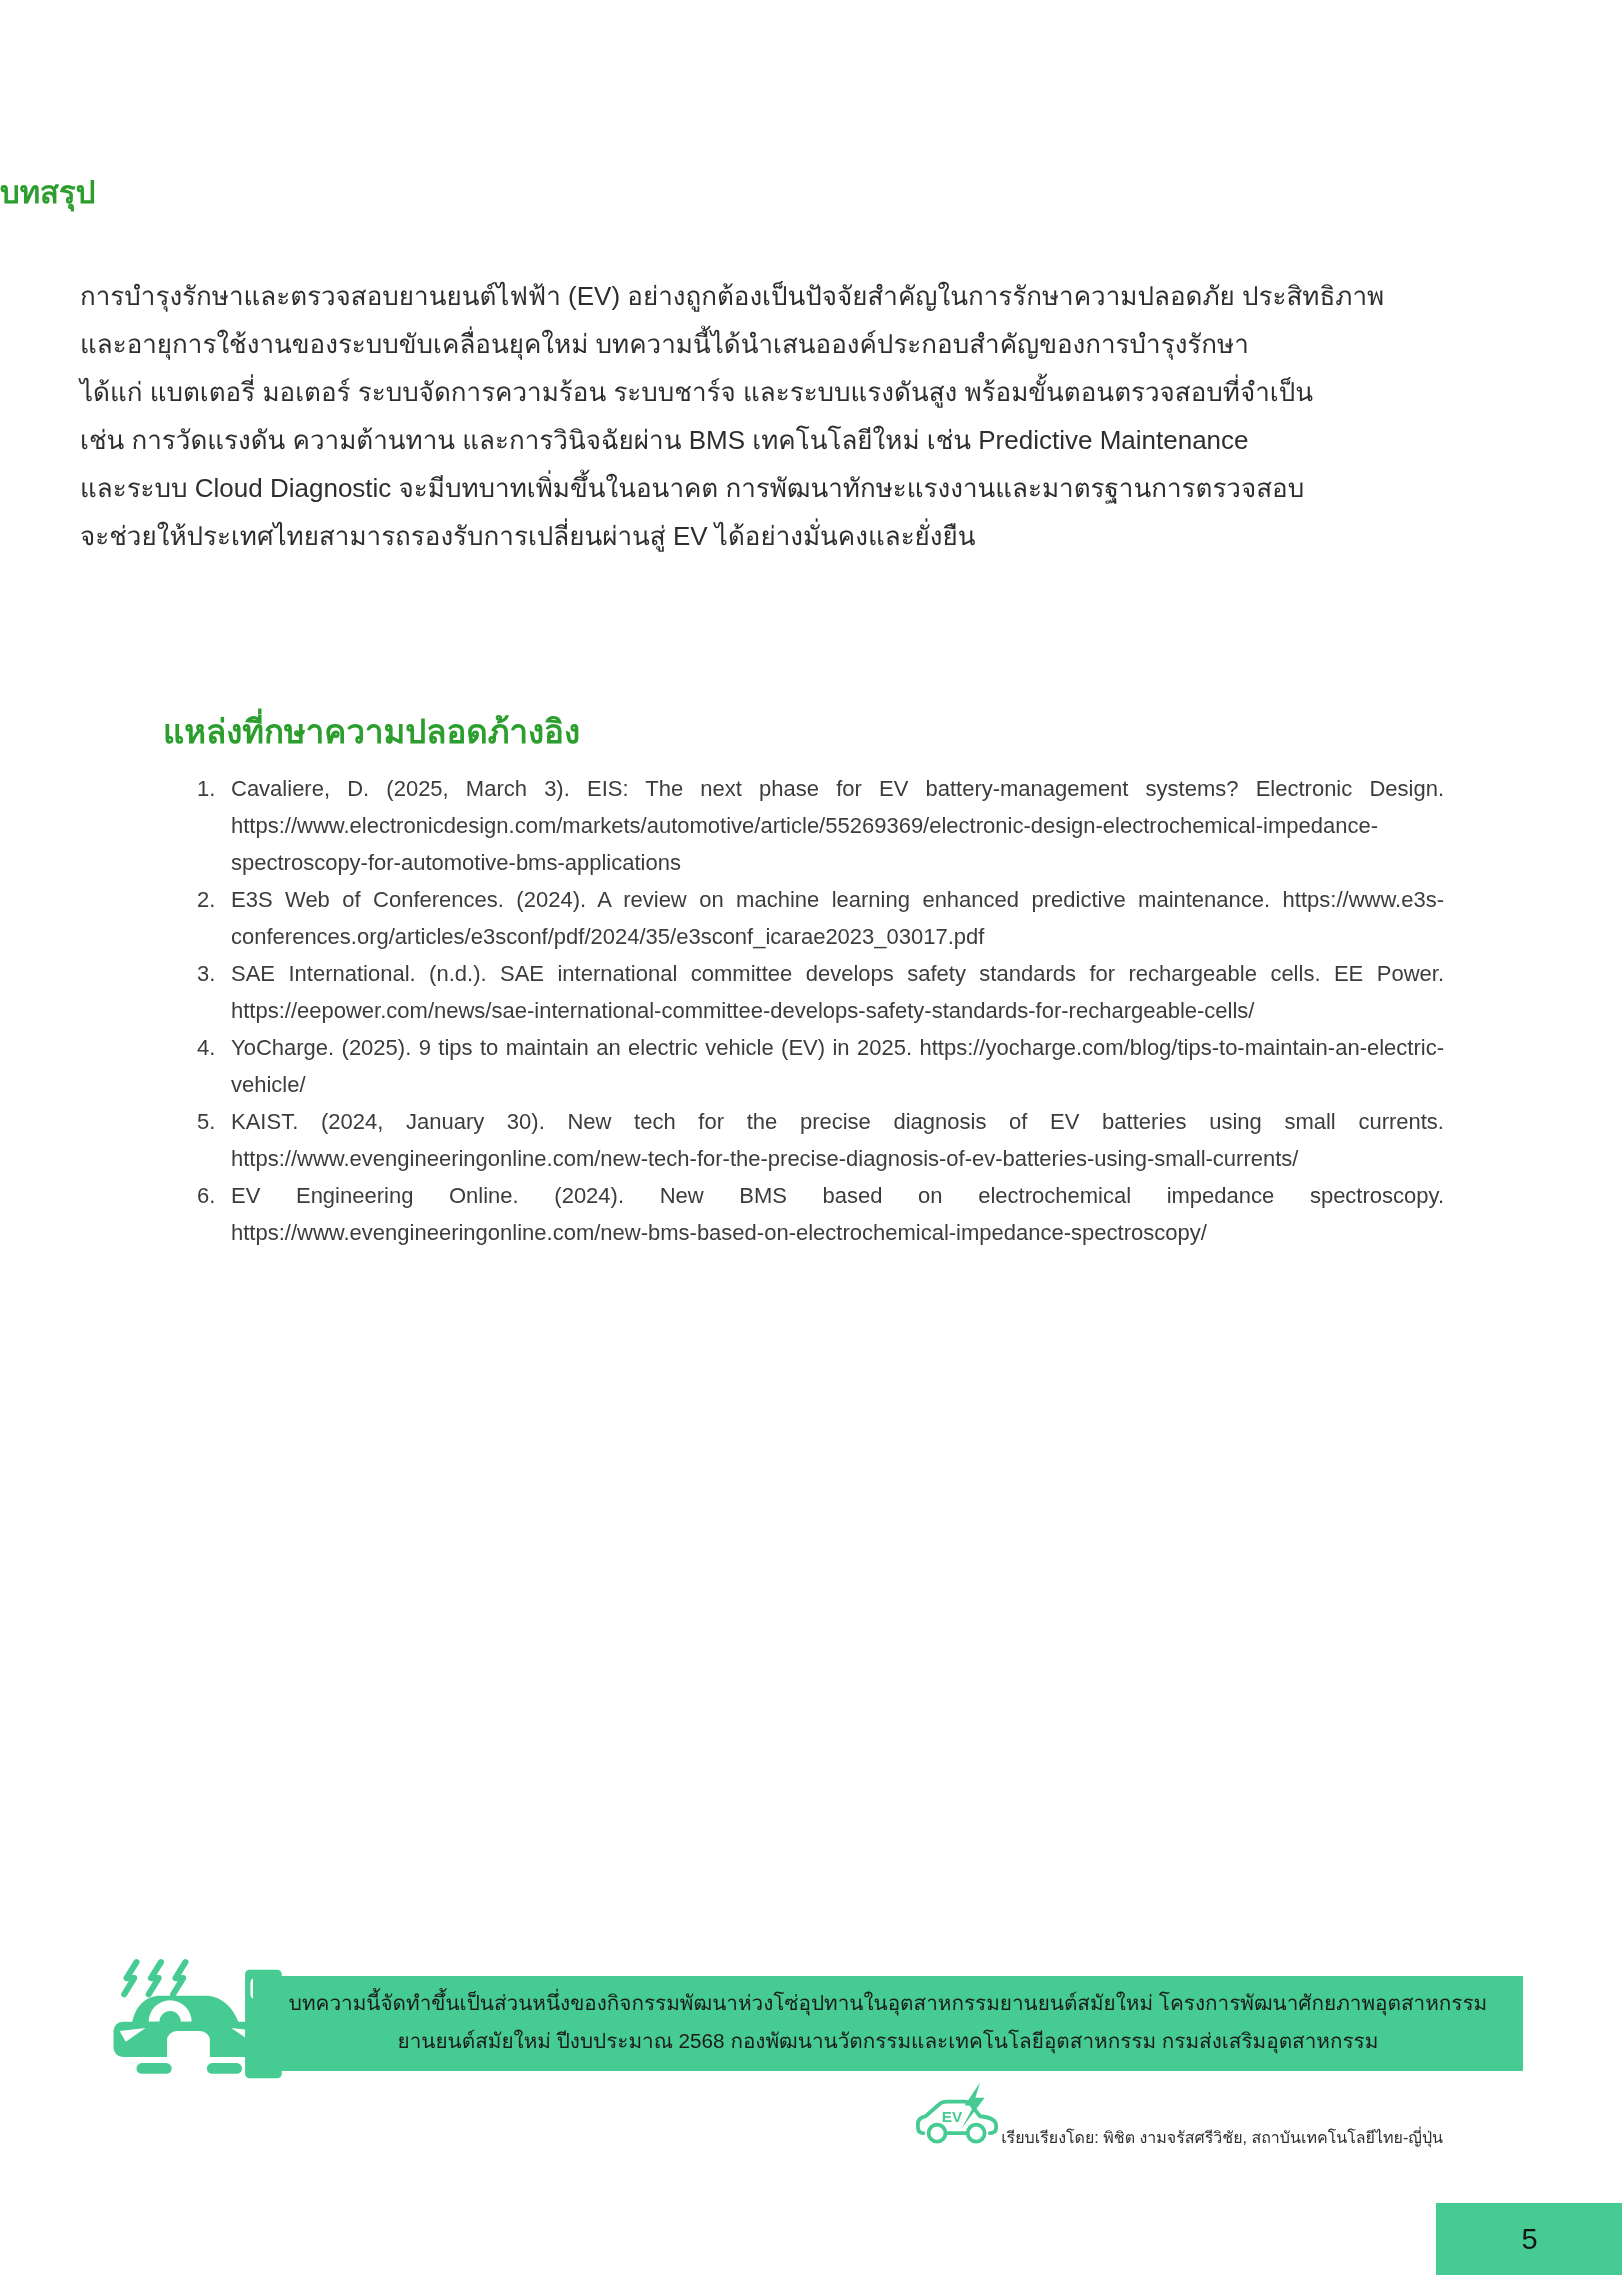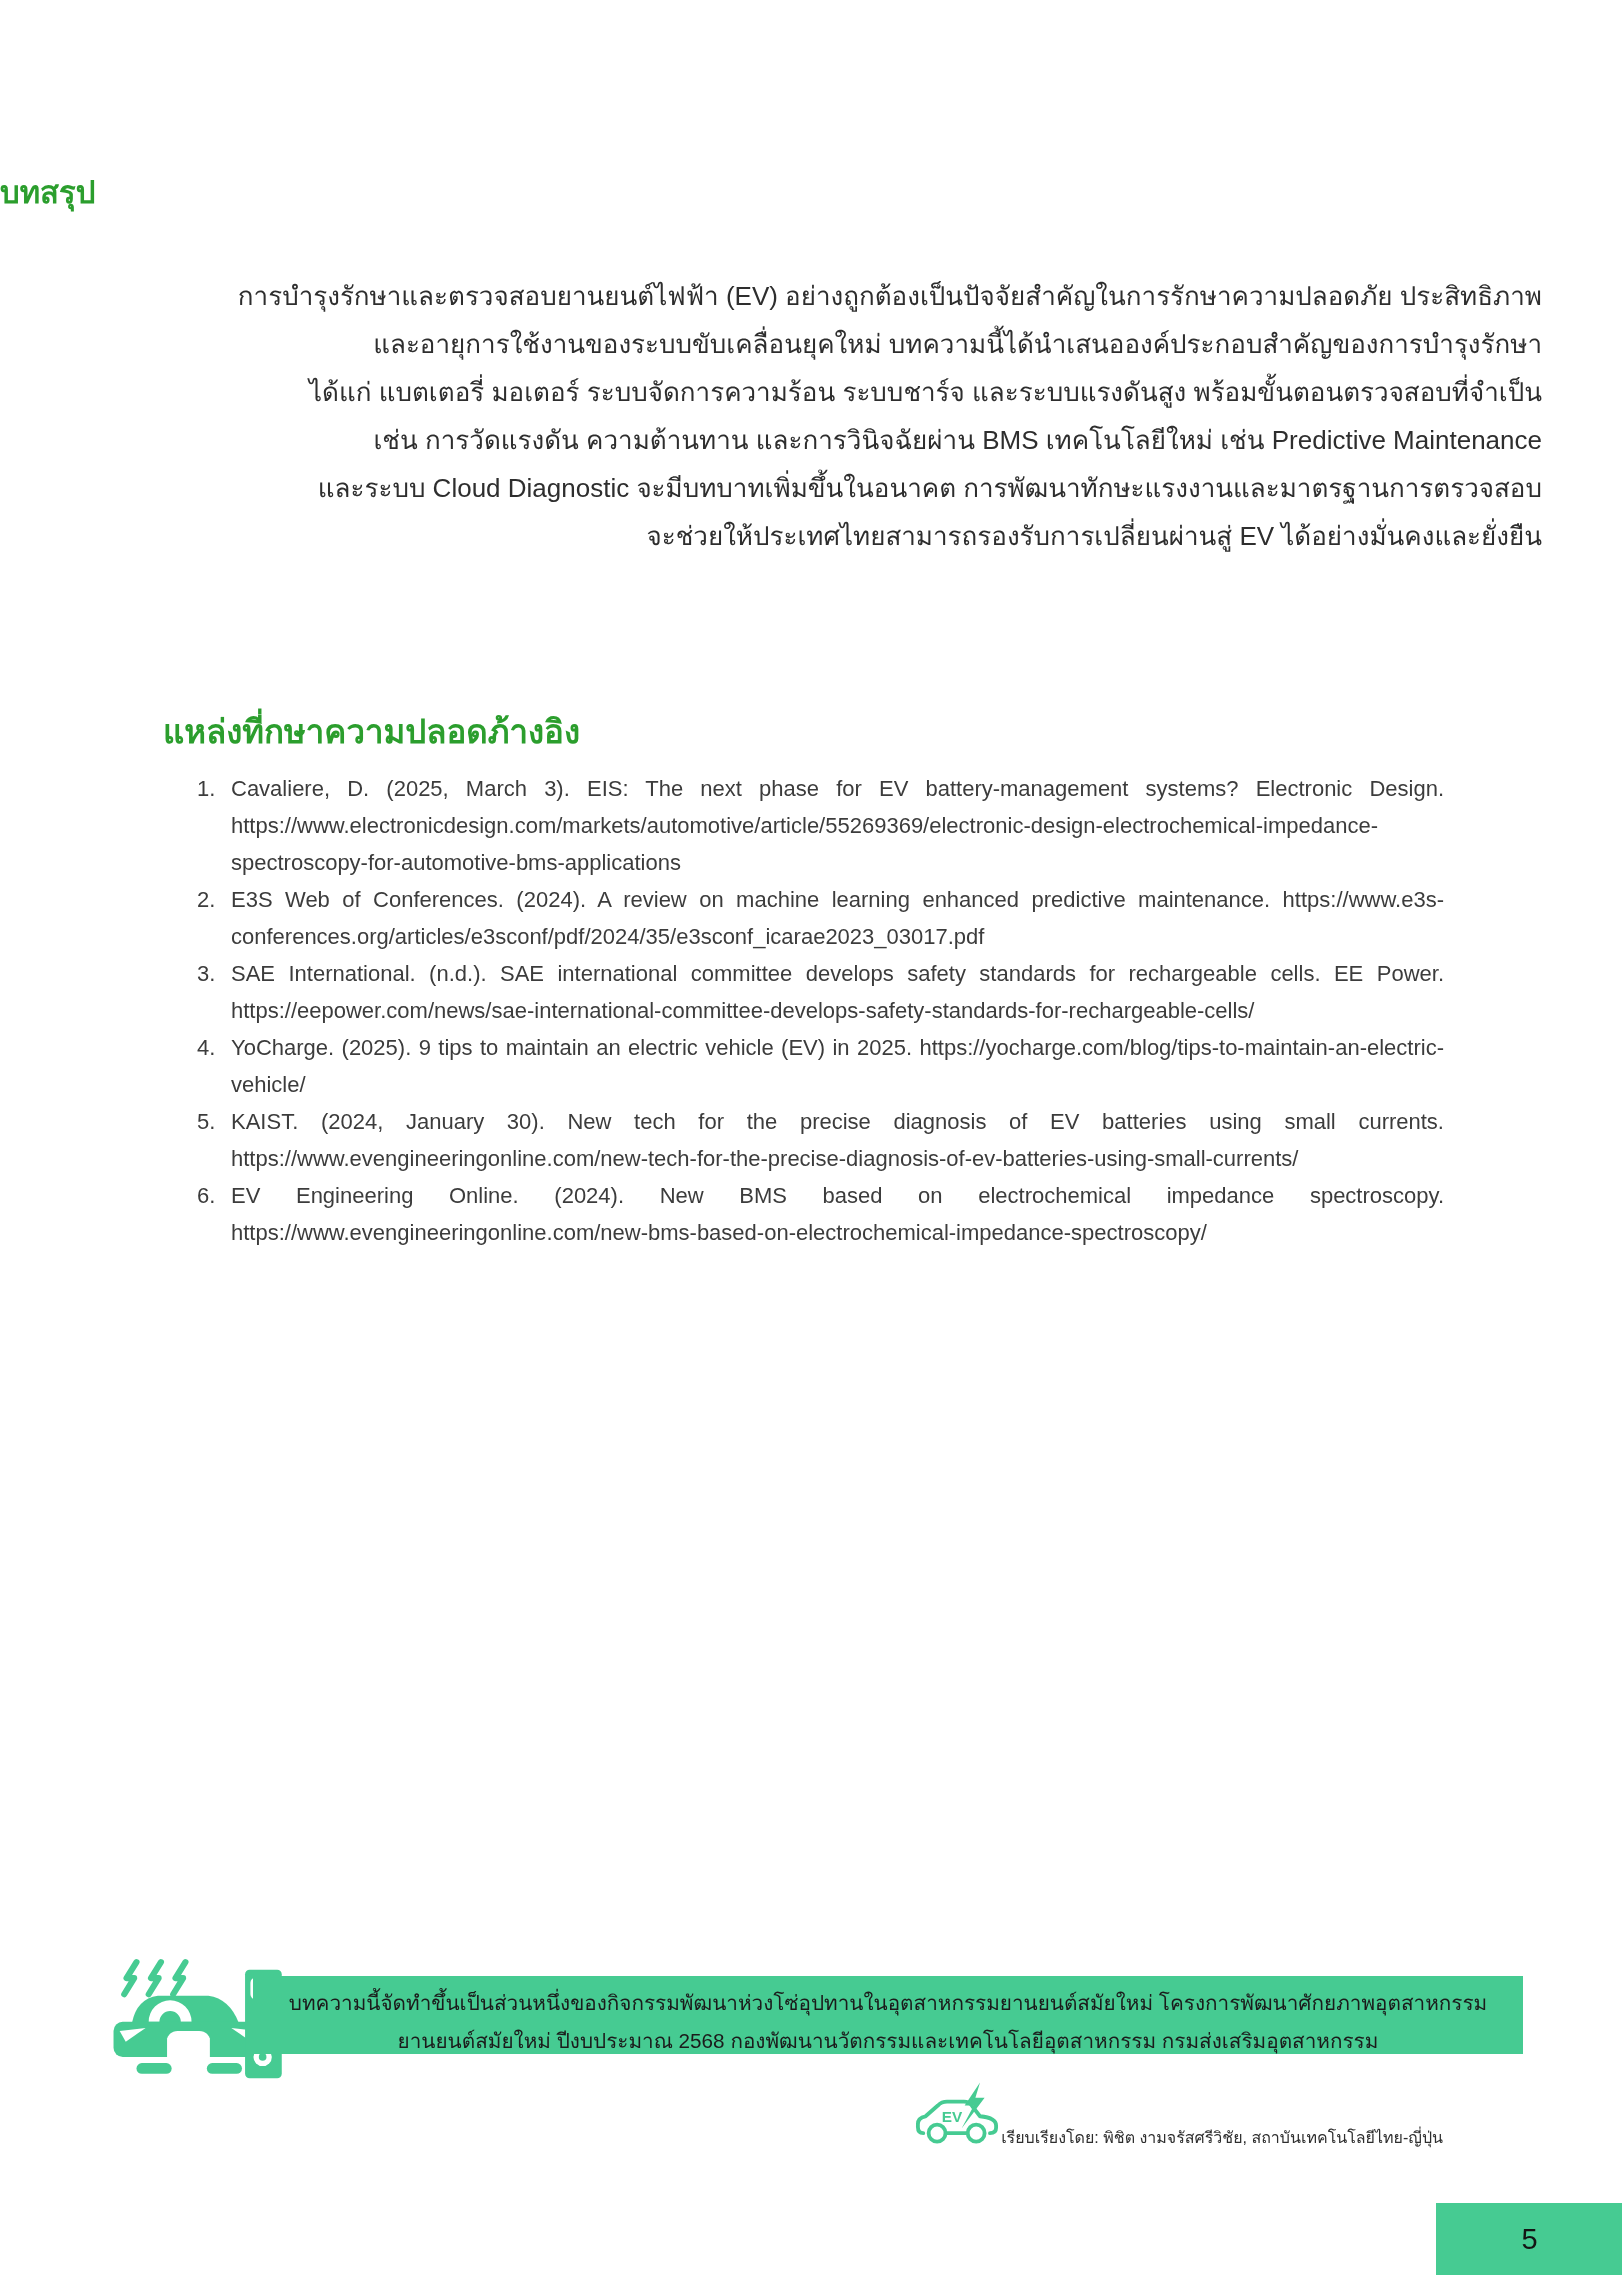--- a/index.html
+++ b/index.html
@@ -16,41 +16,41 @@
     font-family:"Liberation Sans","DejaVu Sans",sans-serif;
   }
   .summary-heading{
     position:absolute;top:167px;left:0;width:1623px;
     font-size:31px;font-weight:600;color:var(--green);
   }
   .summary-text{
     position:absolute;top:272px;left:80px;width:1462px;
   }
   .summary-text .sum-line{
-    text-align:right;font-size:26px;line-height:48px;color:var(--ink);
+    text-align:left;font-size:26px;line-height:48px;color:var(--ink);
     white-space:nowrap;
   }
   .refs-heading{
     position:absolute;top:705px;left:163px;
     font-size:33px;font-weight:bold;color:var(--green);
   }
   .refs{
     position:absolute;top:770px;left:197px;width:1247px;
     font-size:22px;line-height:37px;color:var(--ref-ink);
   }
   .ref{
     text-align:justify;
     padding-left:34px;
     overflow-wrap:anywhere;
   }
   .ref-num{
     display:inline-block;width:34px;margin-left:-34px;
   }
   .footer-banner{
-    position:absolute;left:253px;top:1976px;width:1270px;height:78px;
+    position:absolute;left:253px;top:1976px;width:1270px;height:95px;
     background:var(--mint);padding-top:8.4px;
   }
   .banner-line{
     text-align:center;font-size:20.7px;line-height:38px;color:var(--banner-ink);
     white-space:nowrap;
   }
   .charging-icon-wrap{
     position:absolute;left:98px;top:1956px;width:184px;height:130px;
   }
   .attr-row{

